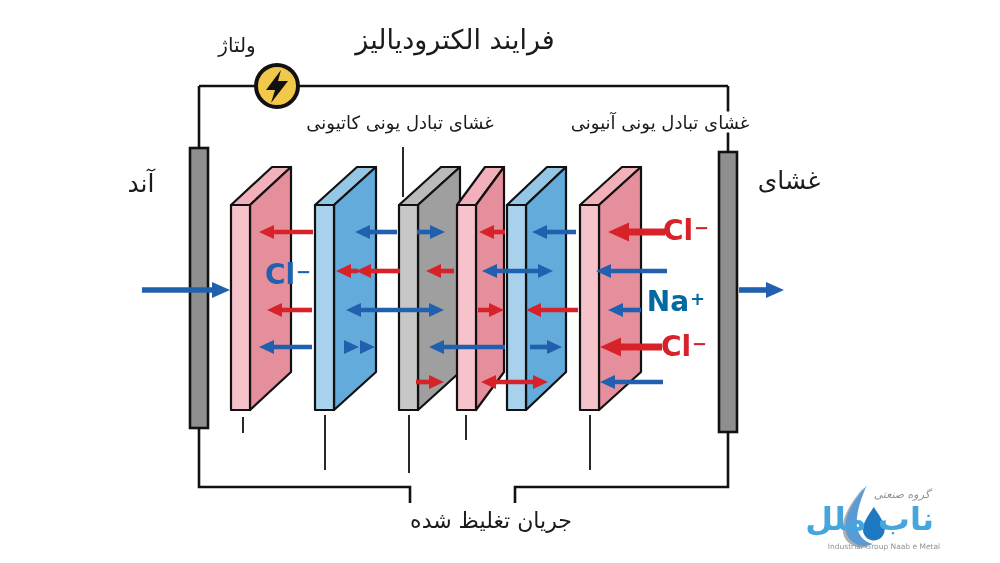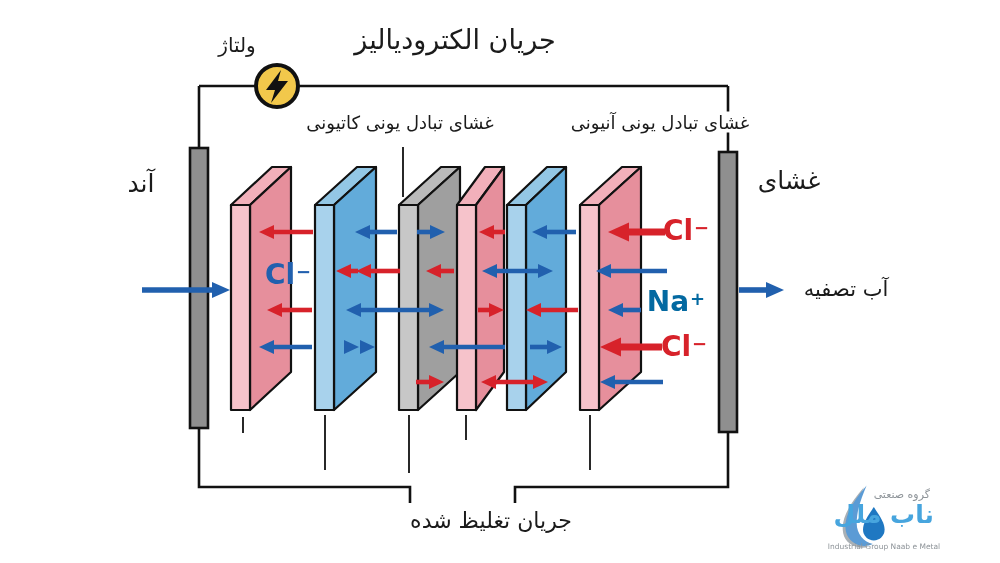--- a/index.html
+++ b/index.html
@@ -19,24 +19,24 @@
   .lbl.stream{font-size:21px;}
   .lbl.bottom{font-size:22px;margin-left:29px;}
   .ion{
     position:absolute;transform:translate(-50%,-50%);
     font-weight:bold;font-size:28px;white-space:nowrap;line-height:1;
   }
   .ion sup{font-size:18px;vertical-align:6px;margin-left:1px;}
   .logo{position:absolute;left:836px;top:478px;width:160px;height:80px;}
   .logo .fa-small{
     position:absolute;right:66px;top:10px;font-size:11px;color:#8d9398;
-    white-space:nowrap;
+    font-style:italic;white-space:nowrap;
   }
   .logo .fa-name{
-    position:absolute;right:62px;top:22px;font-size:25px;font-weight:bold;
+    position:absolute;right:62px;top:22px;font-size:32px;font-weight:bold;
     color:#47a5de;white-space:nowrap;
   }
   .logo .en{
     position:absolute;right:52px;top:64px;width:120px;text-align:center;
     font-size:7.5px;color:#8d9398;white-space:nowrap;
   }
   .logo .drop{position:absolute;right:2px;top:2px;}
 </style>
 </head>
 <body>
@@ -190,34 +190,33 @@
       <polygon points="281,70 266,90 275,90 271,103 288,81 278,81" fill="#111111"></polygon>
     </svg>
 
   <div id="ions">
       <div class="ion" style="left: 288px; top: 275px; color: rgb(33, 96, 174);"><span>Cl</span><sup>−</sup></div>
       <div class="ion" style="left: 686px; top: 231px; color: rgb(215, 34, 42);"><span>Cl</span><sup>−</sup></div>
       <div class="ion" style="left: 676px; top: 302px; color: #0369a1;"><span>Na</span><sup>+</sup></div>
       <div class="ion" style="left: 684px; top: 347px; color: rgb(215, 34, 42);"><span>Cl</span><sup>−</sup></div>
     </div>
 
-  <div class="lbl title" style="left:455px;top:39px" dir="rtl">جریان الکترودیالیز</div>
+  <div class="lbl title" style="left:455px;top:39px" dir="rtl">فرایند الکترودیالیز</div>
 
   <div class="lbl volt" style="left:237px;top:45px" dir="rtl">ولتاژ</div>
 
   <div class="lbl mem" style="left:400px;top:122px" dir="rtl">غشای تبادل یونی کاتیونی</div>
 
   <div class="lbl mem" style="left:660px;top:122px" dir="rtl">غشای تبادل یونی آنیونی</div>
 
   <div class="lbl elec" style="left:141px;top:183px" dir="rtl">آند</div>
 
   <div class="lbl elec" style="left:789px;top:180px" dir="rtl">غشای</div>
 
 
-  <div class="lbl stream" style="left:846px;top:289px" dir="rtl">آب تصفیه</div>
 
   <div class="lbl bottom" style="left:462px;top:520px" dir="rtl">جریان تغلیظ شده</div>
 
   <div class="logo">
     <svg class="drop" width="54" height="74" viewBox="0 0 60 74">
       <path d="M31 4 C14 24, 5 40, 8 55 C10 66, 23 74, 36 70 C26 68, 18 59, 19 46 C20 30, 26 16, 31 4 Z" fill="#a9b0b5"></path>
       <path d="M34 2 C17 22, 8 38, 11 53 C14 66, 29 73, 41 67 C31 65, 23 56, 23 44 C23 28, 29 14, 34 2 Z" fill="#5b9bd5"></path>
       <path d="M42 26 C35 36, 30 44, 30 51 a12 12 0 0 0 24 0 C54 44, 49 36, 42 26 Z" fill="#1f78c2"></path>
     </svg>
     <div class="fa-small" dir="rtl">گروه صنعتی</div>

